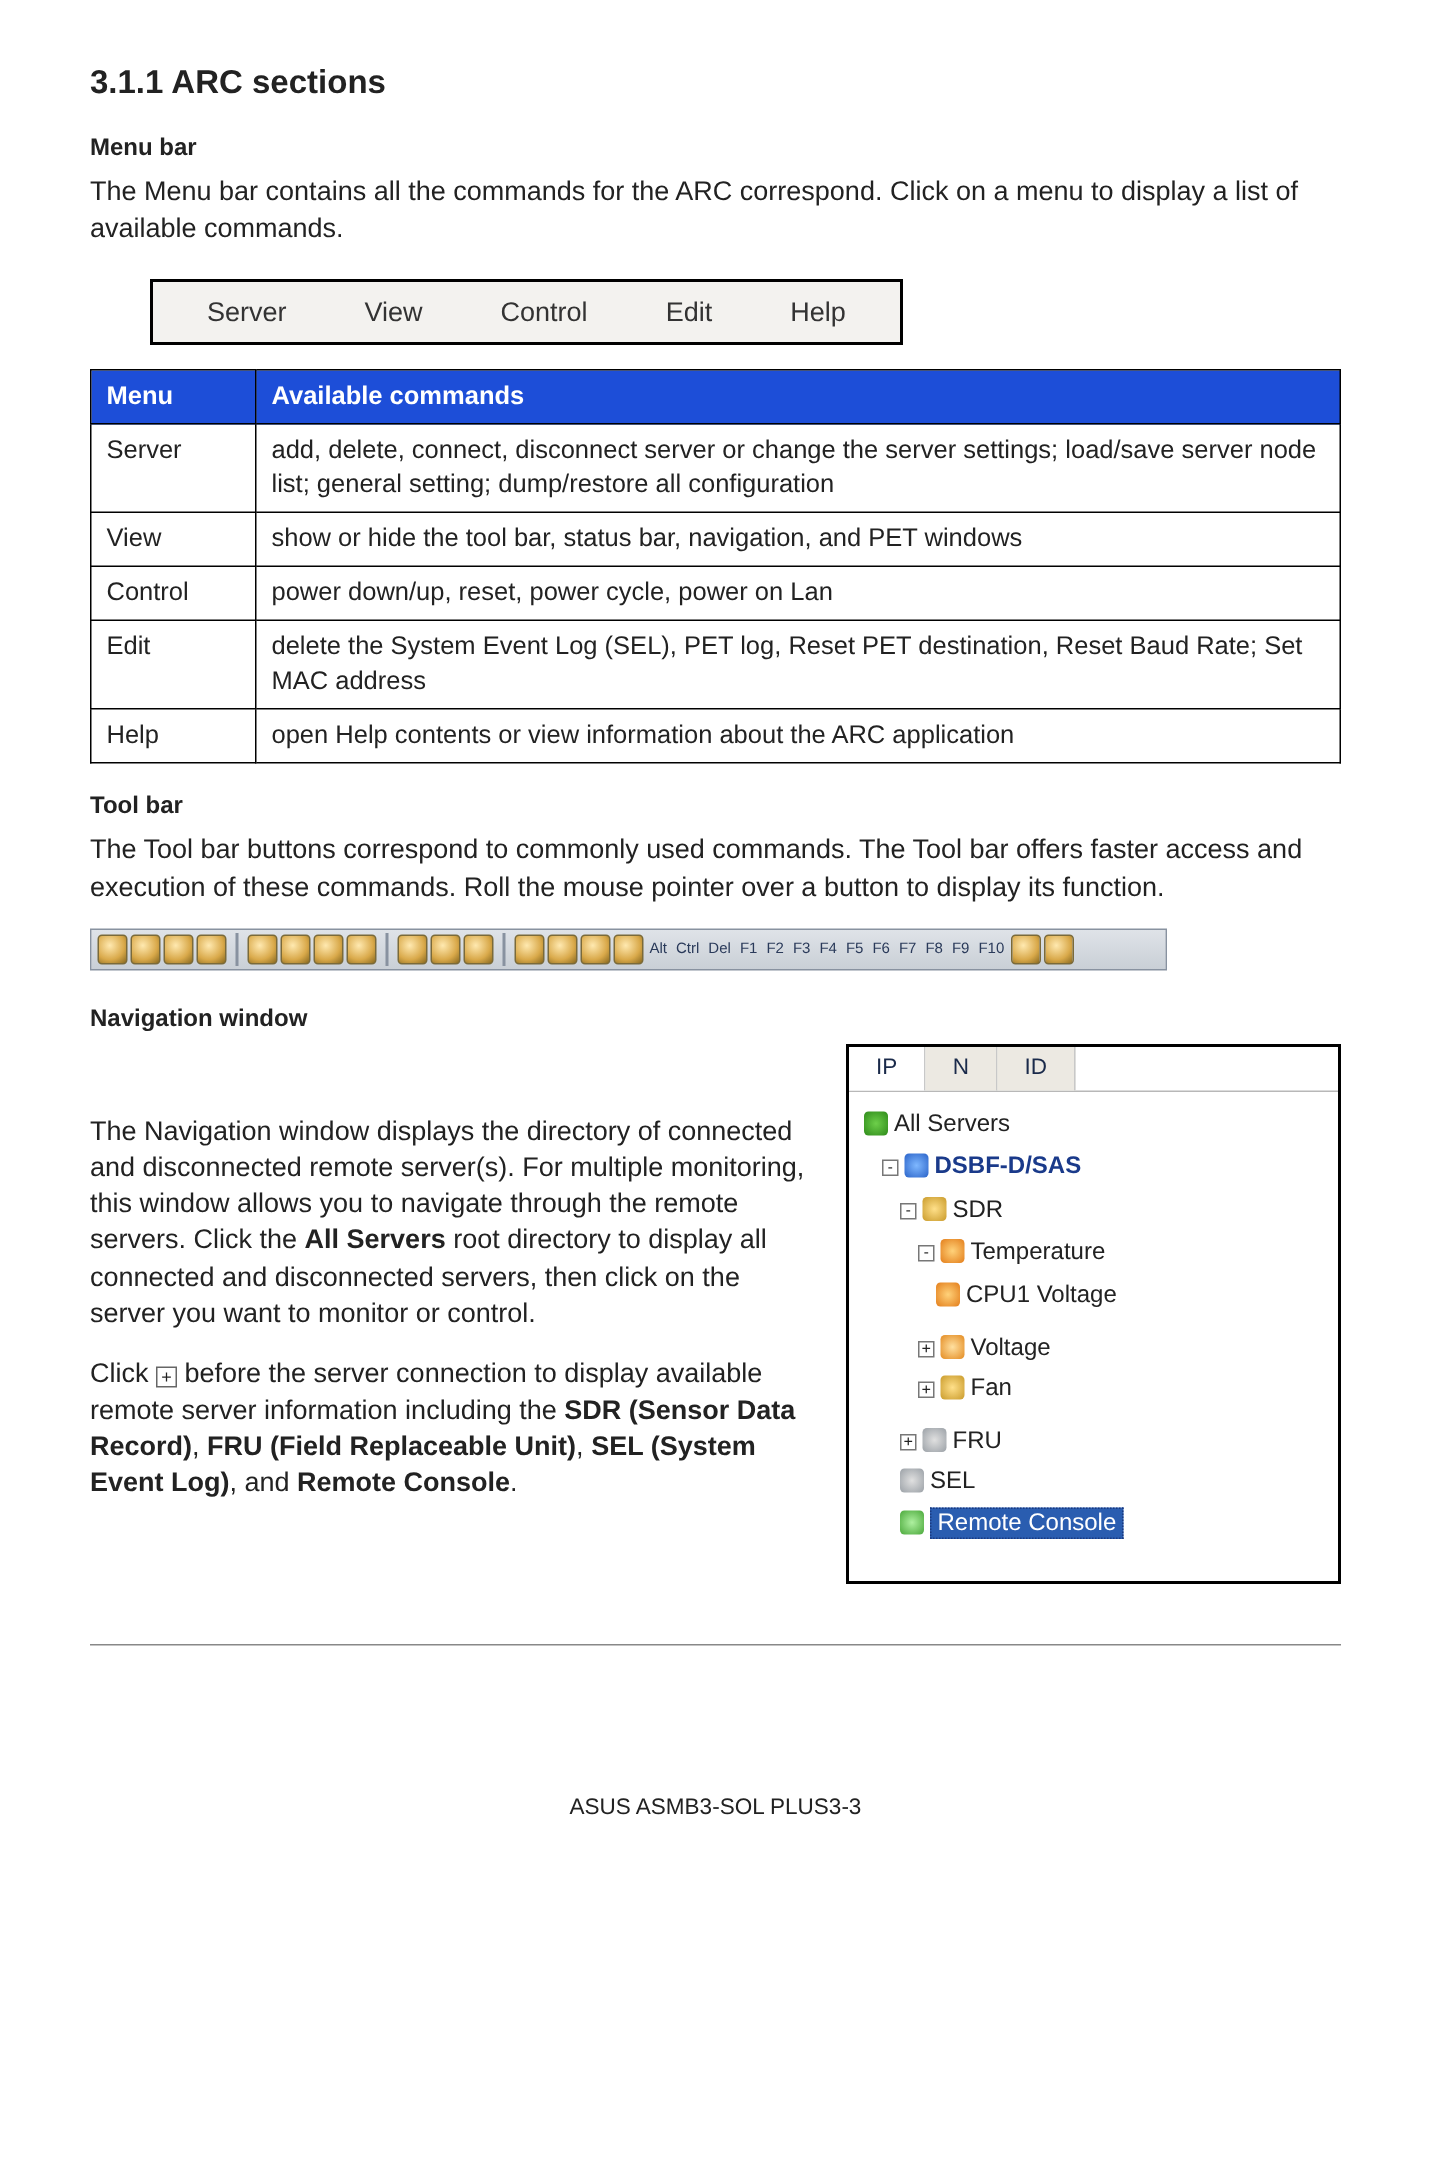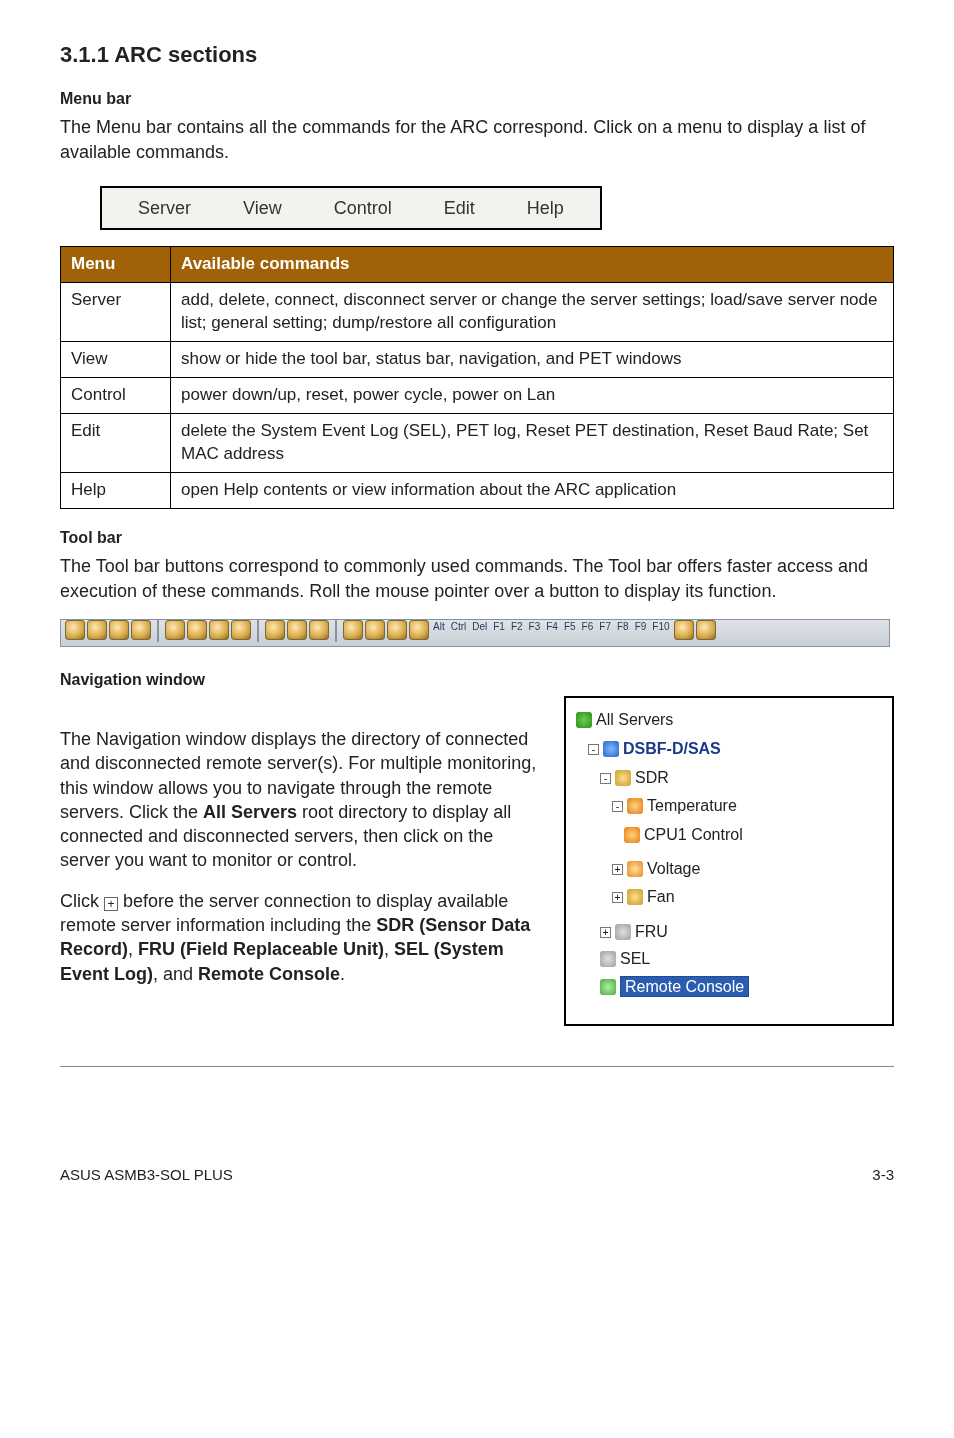--- a/index.html
+++ b/index.html
@@ -41,43 +41,44 @@
     color: #333;
     padding: 2px 26px;
   }
   
   table.commands {
     border-collapse: collapse;
     width: 100%;
     margin-bottom: 18px;
   }
   table.commands th {
-    background: #a16207;
+    background: #1d4ed8;
     color: #fff;
     font-weight: bold;
     text-align: left;
     padding: 6px 10px;
     border: 1px solid #000;
     font-size: 17px;
   }
   table.commands td {
     border: 1px solid #000;
     padding: 6px 10px;
     font-size: 17px;
     vertical-align: top;
   }
   table.commands td:first-child { width: 110px; }
   
   .toolbar-strip {
-    width: 830px;
+    width: 718px;
     height: 28px;
     background: linear-gradient(#dfe3e8,#c9cfd6);
     border: 1px solid #8892a0;
     margin: 6px 0 22px 0;
     display: flex;
+    align-items: center;
     padding: 0 4px;
     gap: 2px;
     font-family: Tahoma, sans-serif;
     font-size: 10px;
     color: #2a3a5a;
     overflow: hidden;
   }
   .toolbar-strip .tb-icon {
     width: 20px; height: 20px;
     background: radial-gradient(circle at 40% 35%, #ffe9b0, #d9a94a 60%, #8a6a20);
@@ -161,21 +162,21 @@
   .sel-highlight {
     background: #2a5db0;
     color: #fff;
     padding: 1px 4px;
     border: 1px dotted #1a3a80;
   }
   .bold { font-weight: bold; }
   
   .footer {
     display: flex;
-    justify-content: space-between;
+    justify-content: center;
     font-size: 15px;
     color: #222;
     margin-top: 90px;
     padding-top: 8px;
   }
   .footer-line{
     border: none;
     border-top: 1px solid #888;
     margin-top: 40px;
   }
@@ -274,34 +275,39 @@
   <div class="nav-left">
     <p class="body-text">
       <span>The Navigation window displays the directory of connected and disconnected remote server(s). For multiple monitoring, this window allows you to navigate through the remote servers. Click the </span><span class="bold">All Servers</span><span> root directory to display all connected and disconnected servers, then click on the server you want to monitor or control.</span>
     </p>
     <p class="body-text">
       <span>Click </span><span class="plus-box">+</span><span> before the server connection to display available remote server information including the </span><span class="bold">SDR (Sensor Data Record)</span><span>, </span><span class="bold">FRU (Field Replaceable Unit)</span><span>, </span><span class="bold">SEL (System Event Log)</span><span>, and </span><span class="bold">Remote Console</span><span>.</span>
     </p>
   </div>
 
   <div class="nav-right">
+    <div class="tree-tabs">
+      <div class="tab active">IP</div>
+      <div class="tab">N</div>
+      <div class="tab">ID</div>
+    </div>
     <ul class="tree">
       <li>
         <span class="node-icon ic-green"></span><span>All Servers</span>
         <ul>
           <li>
             <span class="box-sq">-</span><span class="node-icon ic-blue"></span><span class="bold" style="color:#1a3a8a">DSBF-D/SAS</span>
             <ul>
               <li>
                 <span class="box-sq">-</span><span class="node-icon ic-gold"></span><span>SDR</span>
                 <ul>
                   <li>
                     <span class="box-sq">-</span><span class="node-icon ic-oran"></span><span>Temperature</span>
                     <ul>
-                      <li><span class="node-icon ic-oran"></span><span>CPU1 Control</span></li>
+                      <li><span class="node-icon ic-oran"></span><span>CPU1 Voltage</span></li>
                     </ul>
                   </li>
                   <li><span class="box-sq">+</span><span class="node-icon ic-red"></span><span>Voltage</span></li>
                   <li><span class="box-sq">+</span><span class="node-icon ic-gold"></span><span>Fan</span></li>
                 </ul>
               </li>
               <li><span class="box-sq">+</span><span class="node-icon ic-gray"></span><span>FRU</span></li>
               <li><span class="node-icon ic-gray"></span><span>SEL</span></li>
               <li><span class="node-icon ic-grn2"></span><span class="sel-highlight">Remote Console</span></li>
             </ul>

